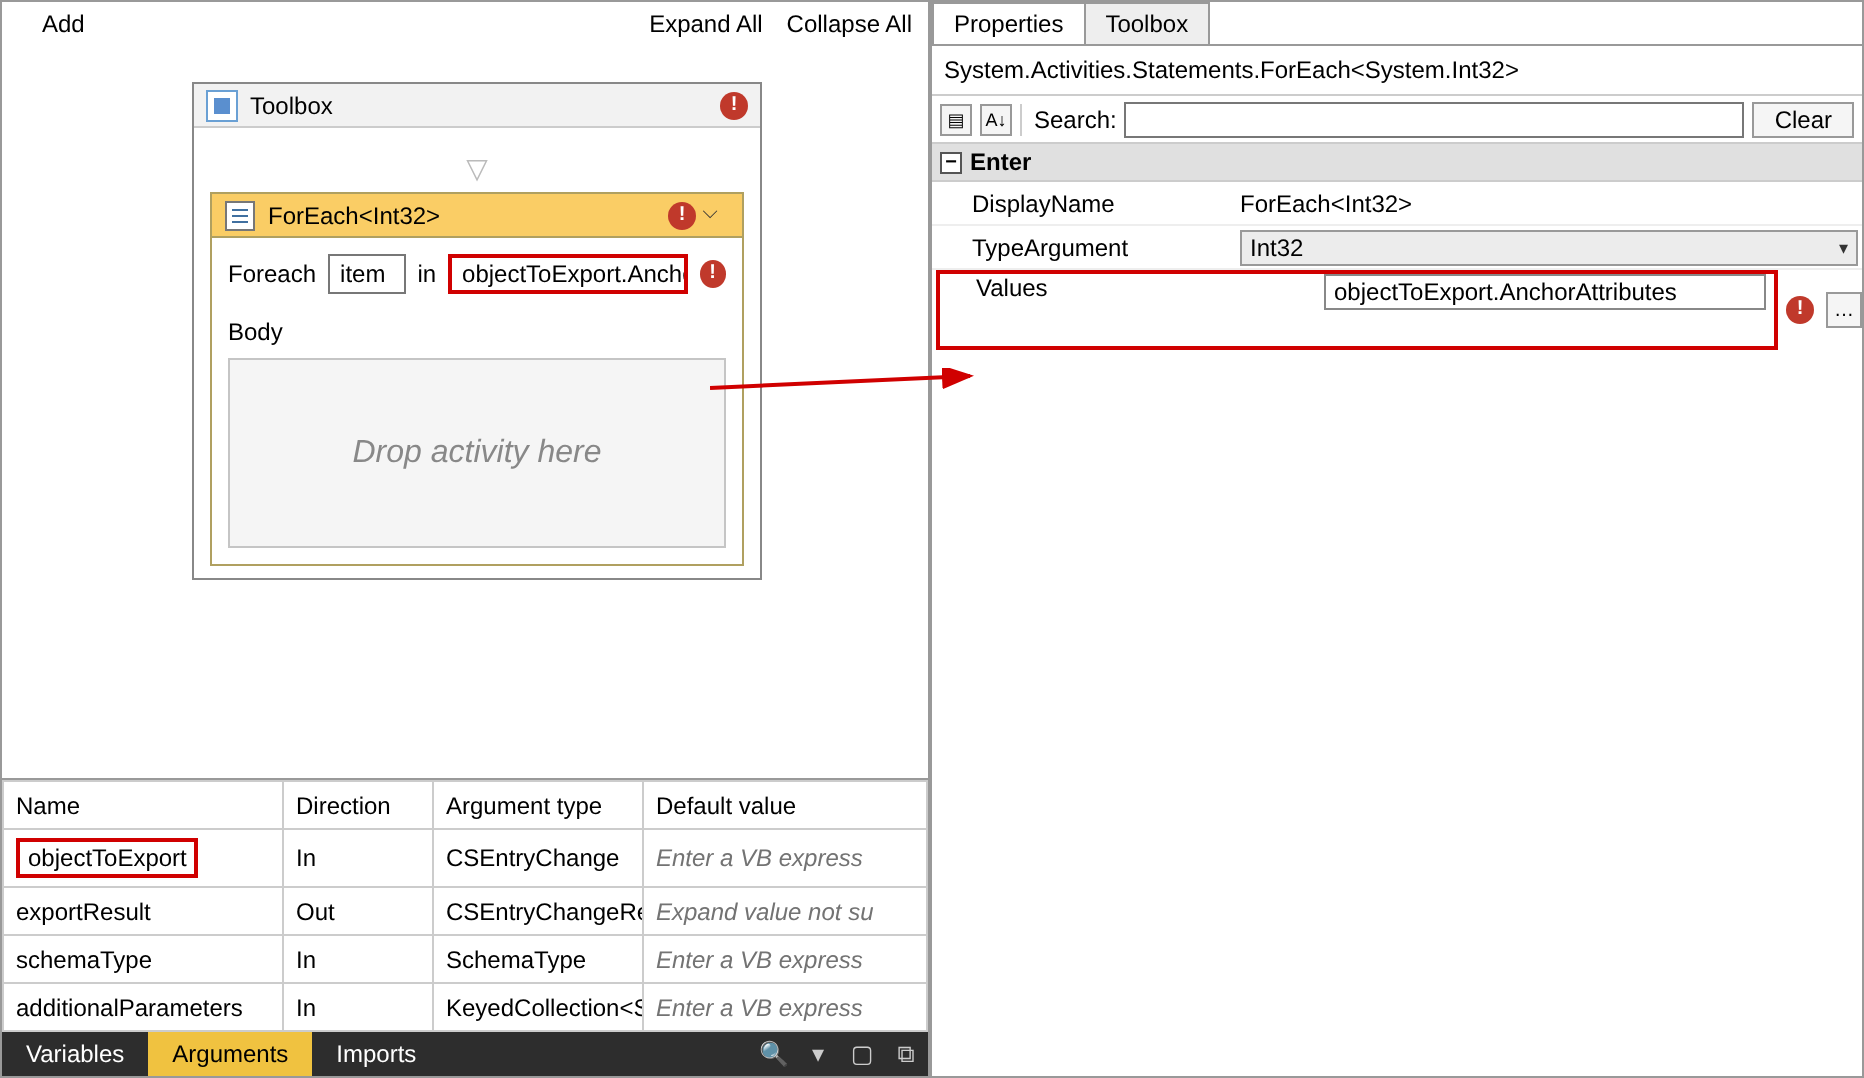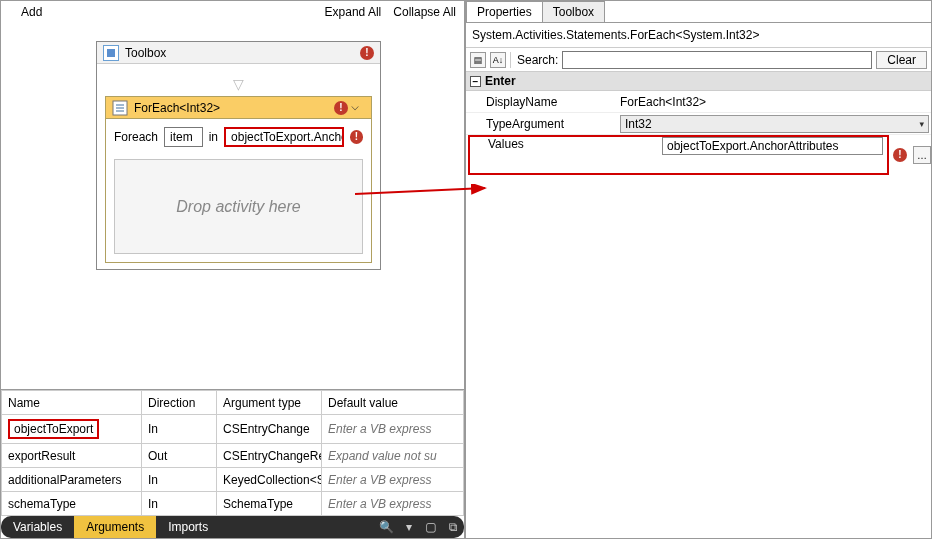--- a/index.html
+++ b/index.html
@@ -37,21 +37,21 @@
 
 
 .args-grid { border-top: 1px solid #999; background: #fff; }
 .args-grid table { width: 100%; border-collapse: collapse; table-layout: fixed; }
 .args-grid th, .args-grid td { border: 1px solid #ccc; padding: 4px 6px; font-size: 12px; text-align: left; height: 24px; overflow: hidden; white-space: nowrap; }
 .args-grid th { background: #fff; font-weight: normal; }
 .args-grid .placeholder { color: #737373; font-style: italic; }
 .red-box { border: 2px solid #d00000; display: inline-block; padding: 1px 4px; }
 
 
-.bottom-tabs { height: 22px; background: #2d2d2d; display: flex; align-items: stretch; border-radius: 10px; }
+.bottom-tabs { height: 22px; background: #2d2d2d; display: flex; align-items: stretch; }
 .bottom-tabs .btab { padding: 0 12px; font-size: 12px; color: #fff; display: flex; align-items: center; }
 .bottom-tabs .btab.active { background: #f0c240; color: #000; }
 .bottom-tabs .spacer { flex: 1; }
 .bottom-tabs .icon-btn { width: 22px; color: #ccc; display: flex; align-items: center; justify-content: center; font-size: 12px; }
 
 
 .right-tabs { height: 22px; display: flex; align-items: stretch; border-bottom: 1px solid #999; }
 .rtab { padding: 0 10px; border: 1px solid #999; border-bottom: none; font-size: 12px; display: flex; align-items: center; background: #fff; margin-right: -1px; }
 .rtab.inactive { background: #eee; }
 .breadcrumb { padding: 5px 6px; font-size: 12px; border-bottom: 1px solid #ccc; }
@@ -114,20 +114,21 @@
               <span class="err-circle">!</span>
               <span class="chev">⌵</span>
             </div>
             <div class="foreach-row">
               <span>Foreach</span>
               <span class="txtbox item-box">item</span>
               <span>in</span>
               <span class="txtbox in-expr">objectToExport.Anchor</span>
               <span class="err-circle">!</span>
             </div>
+            <div class="body-label">Body</div>
             <div class="drop-zone">Drop activity here</div>
           </div>
         </div>
       </div>
     </div>
 
     <div class="args-grid">
       <table>
         <colgroup>
             <col style="width:140px">
@@ -150,29 +151,29 @@
             <td>CSEntryChange</td>
             <td class="placeholder">Enter a VB express</td>
           </tr>
           <tr>
             <td>exportResult</td>
             <td>Out</td>
             <td>CSEntryChangeRes</td>
             <td class="placeholder">Expand value not su</td>
           </tr>
           <tr>
+            <td>schemaType</td>
+            <td>In</td>
+            <td>SchemaType</td>
+            <td class="placeholder">Enter a VB express</td>
+          </tr>
+          <tr>
             <td>additionalParameters</td>
             <td>In</td>
             <td>KeyedCollection&lt;S</td>
-            <td class="placeholder">Enter a VB express</td>
-          </tr>
-          <tr>
-            <td>schemaType</td>
-            <td>In</td>
-            <td>SchemaType</td>
             <td class="placeholder">Enter a VB express</td>
           </tr>
         </tbody>
       </table>
     </div>
 
     <div class="bottom-tabs">
       <div class="btab">Variables</div>
       <div class="btab active">Arguments</div>
       <div class="btab">Imports</div>

